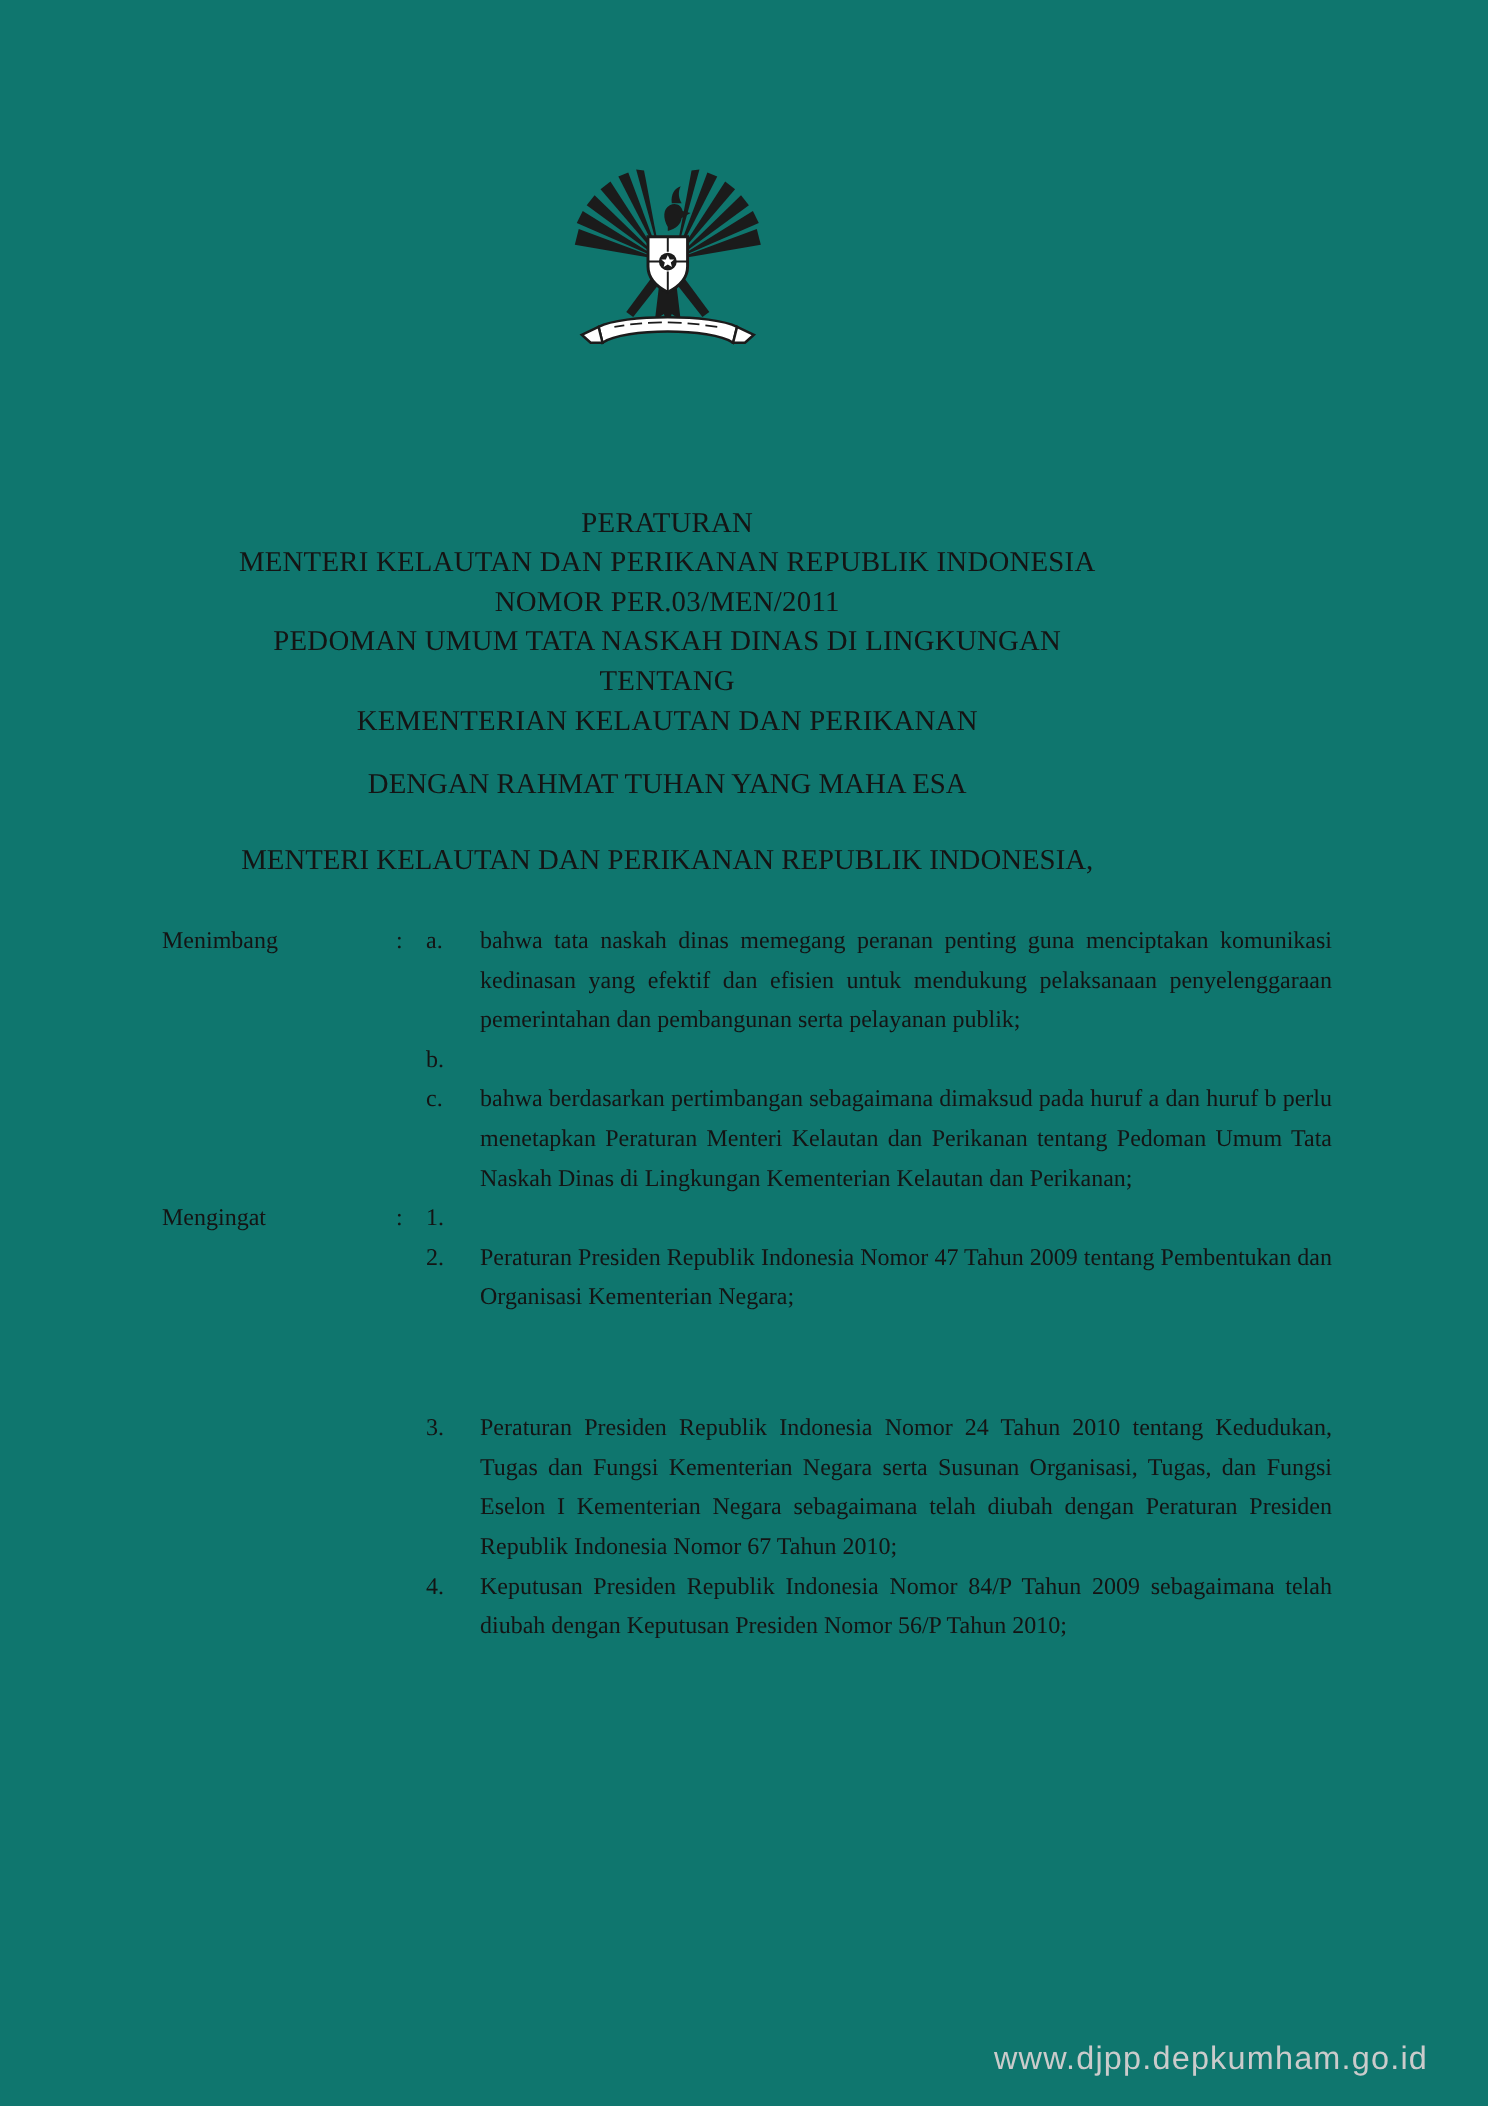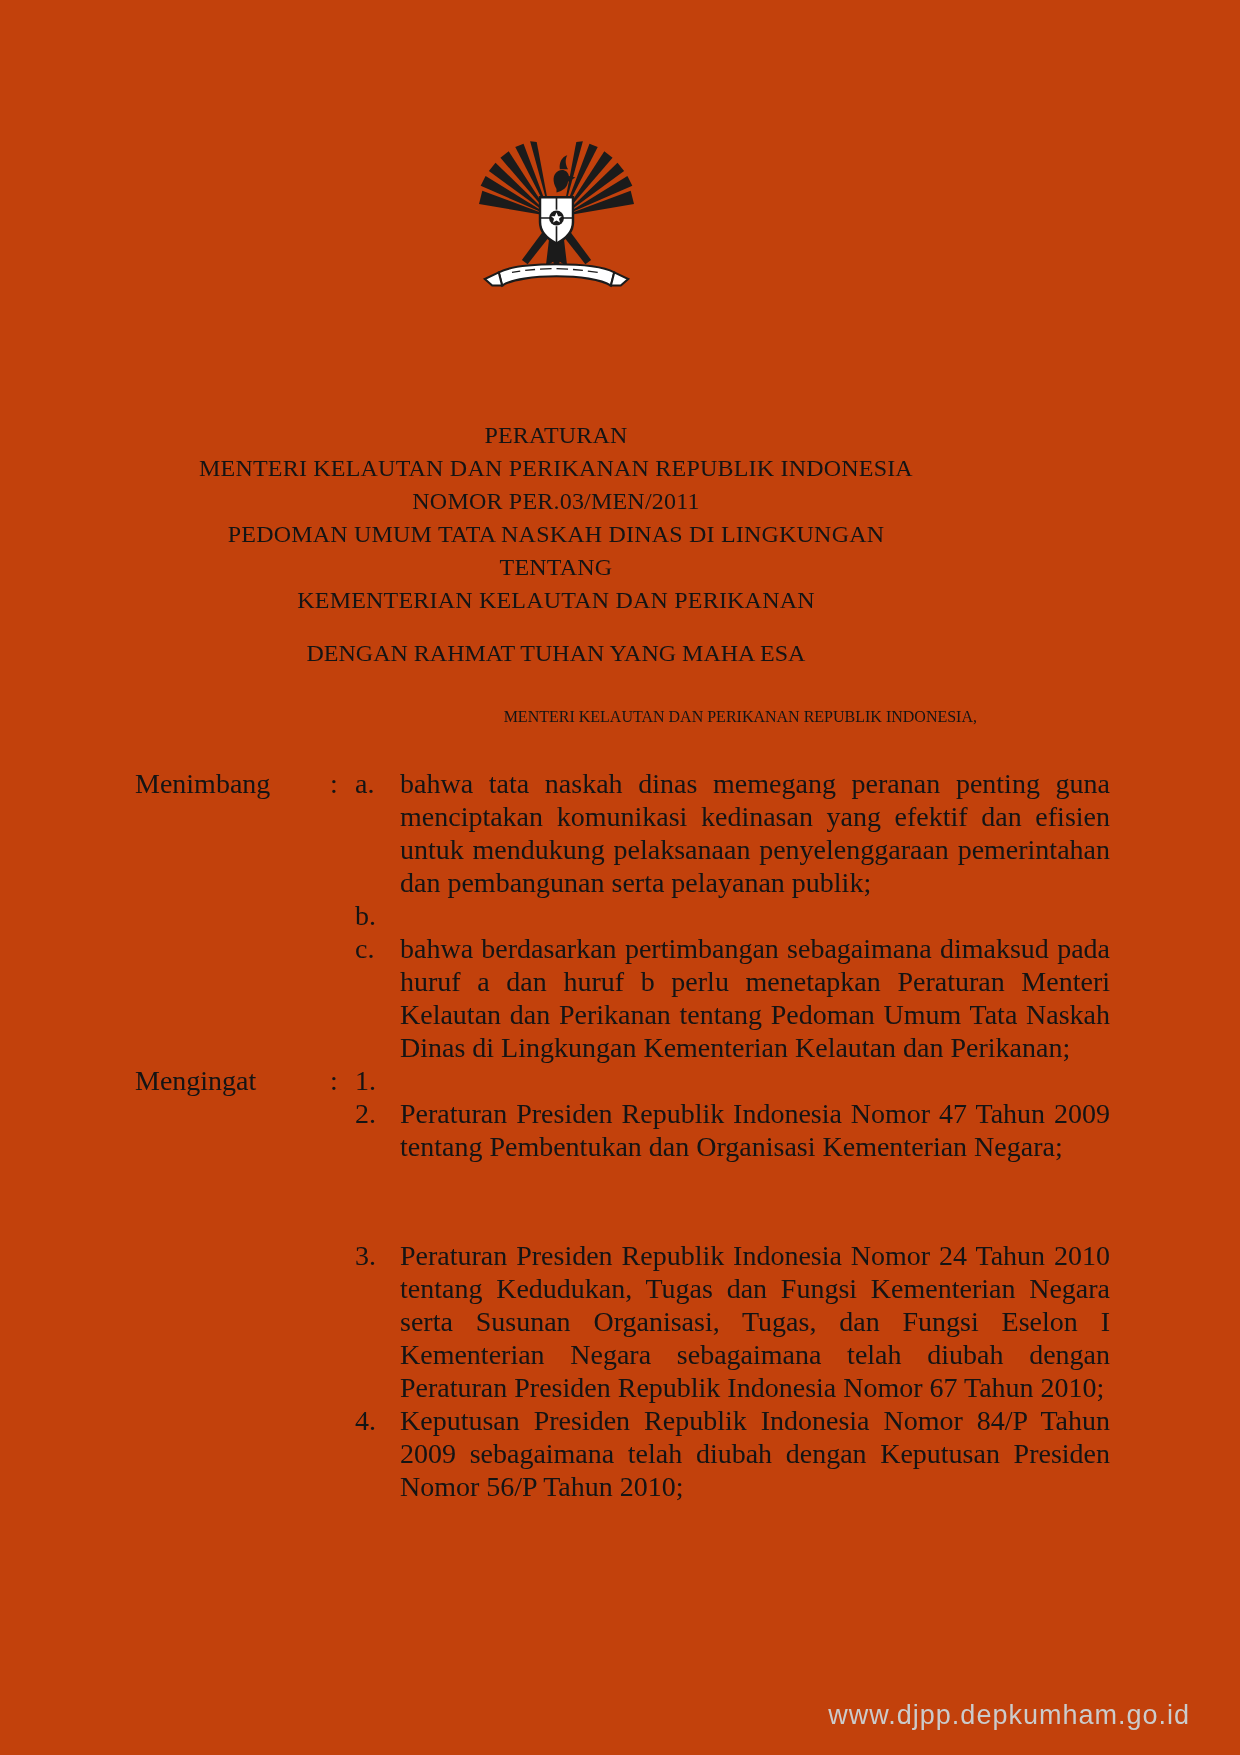--- a/index.html
+++ b/index.html
@@ -10,21 +10,21 @@
     font-family: "Liberation Serif", serif;
     color: #141414;
   }
   .page {
     position: relative;
     width: 1240px;
     height: 1755px;
     overflow: hidden;
     padding: 0 130px 0 135px;
     box-sizing: border-box;
-    background: #c2410c;
+    background: #0f766e;
   }
   .header {
     width: 842px;
     text-align: center;
   }
   .emblem-wrap {
     padding-top: 138px;
     display: flex;
     justify-content: center;
   }
@@ -34,27 +34,26 @@
     line-height: 33px;
     letter-spacing: 0.2px;
   }
   .invocation {
     margin-top: 20px;
     font-size: 24px;
     line-height: 33px;
   }
   .authority {
     margin-top: 30px;
-    font-size: 16px;
+    font-size: 24px;
     line-height: 33px;
-    text-align: right;
   }
   .body-block {
     margin-top: 34px;
-    font-size: 28px;
+    font-size: 20px;
     line-height: 33px;
   }
   .clause {
     display: grid;
     grid-template-columns: 195px 25px 45px 1fr;
   }
   .clause-label { grid-column: 1; grid-row: 1; }
   .clause-colon { grid-column: 2; grid-row: 1; }
   .item-marker  { grid-column: 3; }
   .item-text    { grid-column: 4; text-align: justify; }

